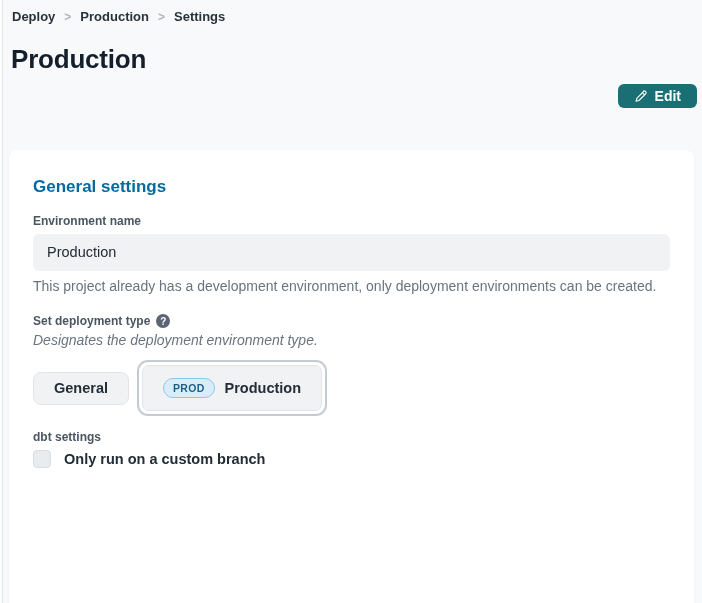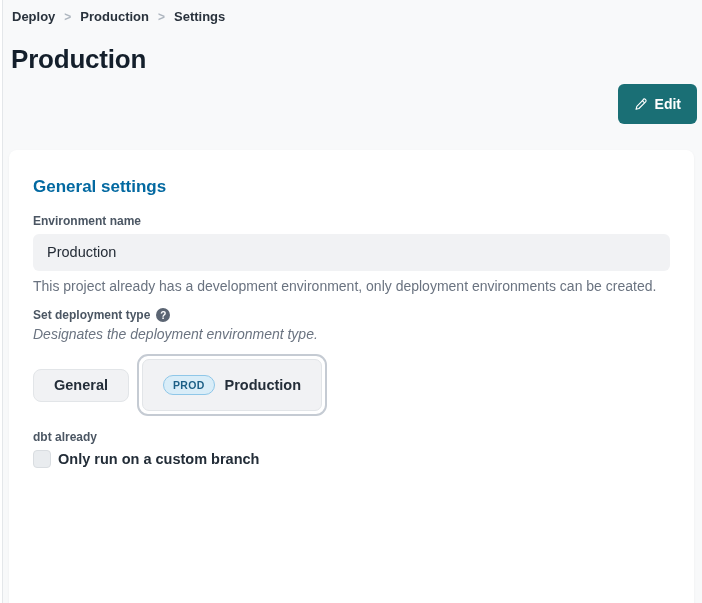--- a/index.html
+++ b/index.html
@@ -31,21 +31,21 @@
   
   .page-title {
     position: absolute; top: 44px; left: 11px;
     font-size: 26px; font-weight: 700; color: #141f2b;
     letter-spacing: -0.2px;
   }
 
   
   .edit-btn {
     position: absolute; top: 84px; right: 5px;
-    height: 40px; padding: 0 16px;
+    height: 24px; padding: 0 16px;
     display: inline-flex; align-items: center; gap: 8px;
     background: #1a6f75; color: #ffffff;
     border: none; border-radius: 6px;
     font-family: inherit; font-size: 14px; font-weight: 600;
     cursor: pointer;
   }
   .edit-btn svg { display: block; }
 
   
   .card {
@@ -67,21 +67,21 @@
   }
   .input-box {
     height: 37px; line-height: 37px;
     background: #f1f2f4; border-radius: 6px;
     padding: 0 14px;
     font-size: 14.5px; color: #242c36;
     margin-bottom: 19px;
   }
   .helper {
     font-size: 14px; color: #6a7380;
-    margin-top: -12px; margin-bottom: 14px;
+    margin-top: -12px; margin-bottom: 20px;
   }
   .help-icon {
     width: 14px; height: 14px; border-radius: 50%;
     background: #5b6573; color: #ffffff;
     font-size: 10px; font-weight: 700;
     display: inline-flex; align-items: center; justify-content: center;
     cursor: pointer;
   }
   .desc {
     font-size: 14px; color: #6a7380;
@@ -94,30 +94,30 @@
     height: 33px; padding: 0 20px;
     display: inline-flex; align-items: center; gap: 10px;
     background: #f1f2f4; border: 1px solid #e2e5e8; border-radius: 8px;
     font-family: inherit; font-size: 14.5px; font-weight: 600; color: #242e39;
     cursor: pointer;
   }
   .seg-selected-wrap {
     border: 2px solid #c5cbd3; border-radius: 11px;
     padding: 3px; background: #ffffff;
   }
-  .seg-selected-wrap .seg-btn { border-radius: 7px; height: 52px; }
+  .seg-selected-wrap .seg-btn { border-radius: 7px; height: 46px; }
   .prod-badge {
     background: #d9edf8; border: 1px solid #8fc7e8; color: #1c5f86;
     font-size: 10.5px; font-weight: 700; letter-spacing: 0.3px;
     padding: 3px 9px; border-radius: 11px;
   }
 
   
   .check-row {
-    display: flex; align-items: center; gap: 7px; margin-top: 5px;
+    display: flex; align-items: center; gap: 13px; margin-top: 5px;
     cursor: pointer;
   }
   .checkbox {
     width: 18px; height: 18px; border-radius: 4px;
     background: #e9ecef; border: 1px solid #d9dde1;
   }
   .check-label { font-size: 14.5px; font-weight: 700; color: #232d38; }
 </style>
 </head>
 <body>
@@ -163,19 +163,19 @@
       <span>General</span>
     </button>
     <div class="seg-selected-wrap">
       <button class="seg-btn">
         <span class="prod-badge">PROD</span>
         <span>Production</span>
       </button>
     </div>
   </div>
 
-  <div class="field-label">dbt already</div>
+  <div class="field-label">dbt settings</div>
 
   <div class="check-row">
     <span class="checkbox"></span>
     <span class="check-label">Only run on a custom branch</span>
   </div>
 </section>
 
 </body></html>

